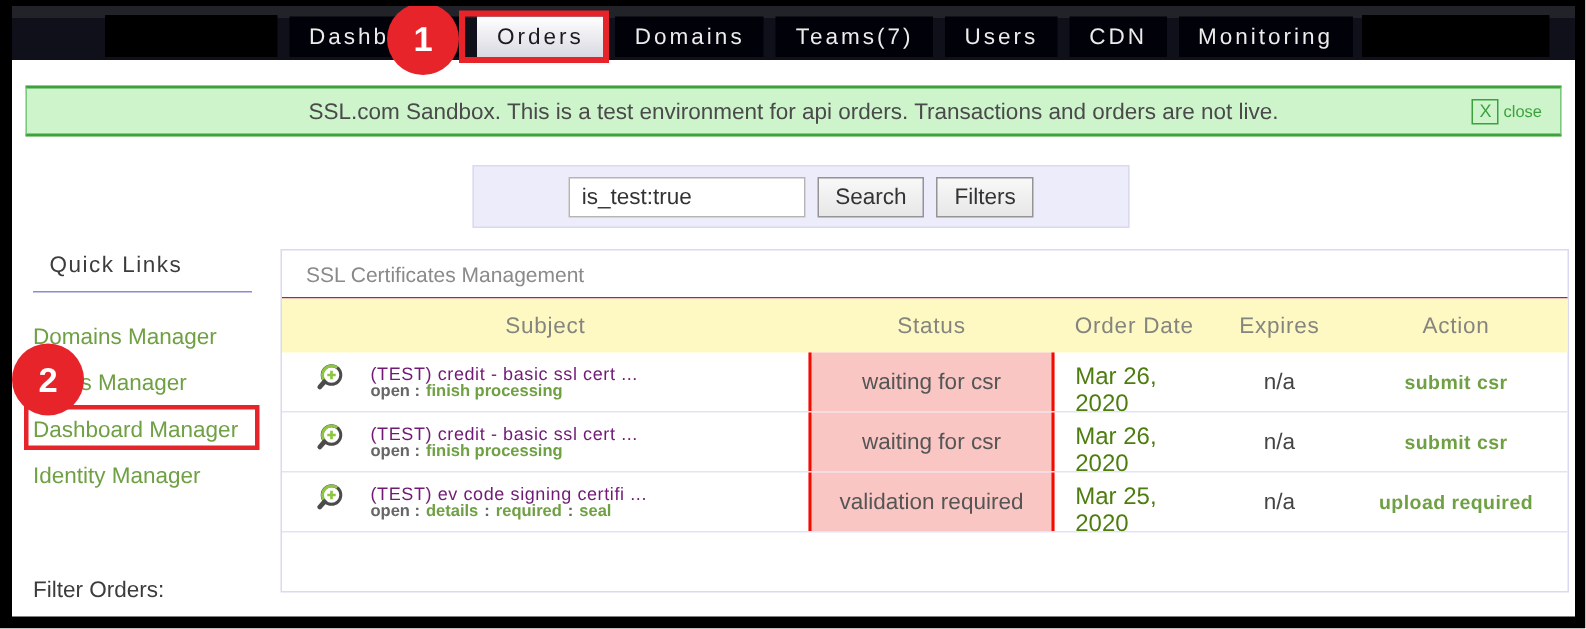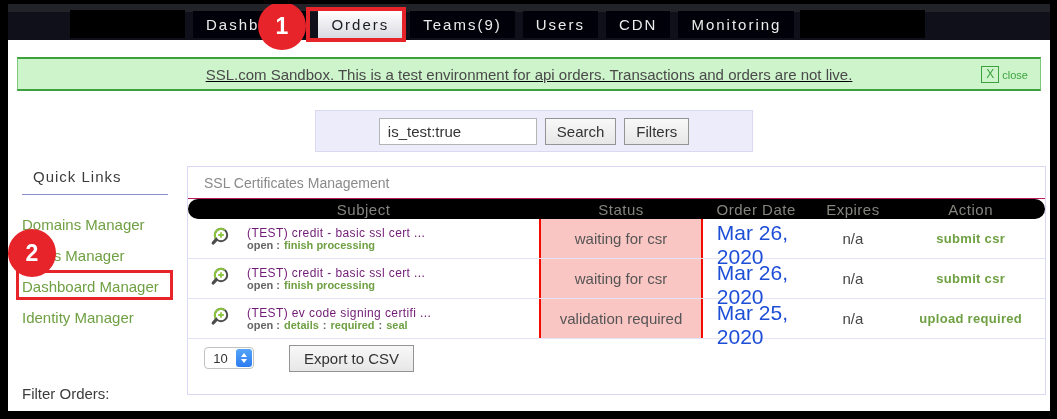--- a/index.html
+++ b/index.html
@@ -18,21 +18,21 @@
 
   
   .badge { position:absolute; width:48px; height:48px; border-radius:50%; background:#e7242a;
            color:#fff; font-size:23px; font-weight:bold; display:flex; align-items:center; justify-content:center; z-index:50; }
   .hl-box { position:absolute; border:4px solid #e7242a; z-index:45; }
 
   
   .banner { position:absolute; left:9px; top:53px; width:1024px; height:34px;
             background:#cdf4cb; border-top:2px solid #3da23d; border-bottom:2px solid #3da23d;
             border-left:1px solid #7cc87c; border-right:1px solid #7cc87c;
-            display:flex; align-items:center; justify-content:center;text-decoration:underline; }
+            display:flex; align-items:center; justify-content:center; }
   .banner-text { color:#4a4a4a; font-size:15px; }
   .banner-close { position:absolute; right:12px; top:7px; display:flex; align-items:center; cursor:pointer; color:#3da23d; }
   .banner-close .xbox { border:1px solid #3da23d; font-size:12px; padding:0 4px; line-height:15px; }
   .banner-close .cl { font-size:11px; margin-left:3px; }
 
   
   .searchbar { position:absolute; left:307px; top:106px; width:438px; height:42px;
                background:#ececfa; border:1px solid #d9d9ef;
                display:flex; align-items:center; justify-content:center; }
   .search-input { width:158px; height:27px; border:1px solid #b5b5b5; background:#fff;
@@ -47,35 +47,35 @@
   .sb-links { list-style:none; margin-top:21px; }
   .sb-links li { margin-bottom:13px; }
   .sb-links a { color:#6fa043; font-size:15px; text-decoration:none; cursor:pointer; }
   .filter-label { position:absolute; left:14px; top:381px; color:#3c3c3c; font-size:15px; }
 
   
   .panel { position:absolute; left:179px; top:162px; width:859px; height:229px;
            background:#fff; border:1px solid #d9d9f3; }
   .panel-title { height:32px; line-height:32px; padding-left:16px; color:#8a8a8a; font-size:14px;
                  border-bottom:1px solid #be185d; }
-  .thead { height:20px; background:#000000; display:flex; align-items:center;border-radius:14px; }
+  .thead { height:36px; background:#fef9c3; display:flex; align-items:center; }
   .th { color:#85857f; font-size:15px; letter-spacing:0.5px; text-align:center; }
   .col-subject { width:352px; } .col-status { width:164px; } .col-date { width:107px; }
   .col-expires { width:87px; } .col-action { width:149px; }
   .trow { height:40px; display:flex; align-items:stretch; border-bottom:1px solid #e3e3f8; }
   .cell { display:flex; align-items:center; }
   .subject-cell { padding-left:22px; }
   .mag { margin-right:15px; cursor:pointer; flex:none; }
   .subj-line1 { color:#701a75; font-size:12px; letter-spacing:0.4px; white-space:nowrap; }
   .subj-line2 { font-size:11px; font-weight:bold; margin-top:-1px; white-space:nowrap; }
   .seg-plain { color:#666; margin-right:4px; }
   .seg-link { color:#6fa043; margin-right:4px; text-decoration:none; cursor:pointer; }
   .status-cell { background:#f9c6c4; border-left:2px solid #f30b00; border-right:2px solid #f30b00;
                  justify-content:center; color:#555; font-size:15px; }
-  .date-cell { padding-left:14px; color:#1d4ed8; font-size:21px;margin-top:13px; }
+  .date-cell { padding-left:14px; color:#4d7c0f; font-size:16px;margin-top:13px; }
   .expires-cell { justify-content:center; color:#454545; font-size:15px; }
   .action-cell { justify-content:center; }
   .action-link { color:#6fa043; font-size:13px; font-weight:bold; text-decoration:none; letter-spacing:0.3px; cursor:pointer; }
   .tfoot { height:38px; display:flex; align-items:center; padding-left:16px; }
   .pagesize { width:50px; height:22px; background:#fff; border:1px solid #c2c2c2; border-radius:4px;
               display:flex; align-items:center; cursor:pointer; }
   .pagesize .num { flex:1; text-align:center; font-size:13px; color:#333; }
   .stepper { width:16px; height:18px; margin-right:1px; border-radius:3px;
              background:linear-gradient(#55a4f8,#2b7bf0); display:flex; flex-direction:column;
              align-items:center; justify-content:center; gap:2px; }
@@ -85,21 +85,22 @@
 </style>
 </head>
 <body>
 
 <div class="frame">
 
   <div class="nav">
     <div class="redacted" style="width:115px; margin-left:62px;"></div>
     <div class="tab">Dashboard</div>
     <div class="tab active">Orders</div>
-    <div class="tab">Teams(9)</div>
+    <div class="tab">Domains</div>
+    <div class="tab">Teams(7)</div>
     <div class="tab">Users</div>
     <div class="tab">CDN</div>
     <div class="tab">Monitoring</div>
     <div class="redacted" style="width:125px; margin-left:6px;"></div>
   </div>
 
   <div class="badge" style="left:250px; top:-2px;">1</div>
   <div class="hl-box" style="left:298px; top:3px; width:100px; height:35px;"></div>
   <div class="badge" style="left:0px; top:225px;">2</div>
   <div class="hl-box" style="left:8px; top:266px; width:157px; height:30px; border-width:3px;"></div>
@@ -209,25 +210,15 @@
         </span>
       </div>
       <div class="cell col-status status-cell">validation required</div>
       <div class="cell col-date date-cell">Mar 25, 2020</div>
       <div class="cell col-expires expires-cell">n/a</div>
       <div class="cell col-action action-cell">
           <a class="action-link">upload required</a>
         </div>
     </div>
 
-    <div class="tfoot">
-      <div class="pagesize">
-        <span class="num">10</span>
-        <span class="stepper">
-          <span class="tri-up"></span>
-          <span class="tri-down"></span>
-        </span>
-      </div>
-      <button class="btn export-btn">Export to CSV</button>
-    </div>
   </div>
 
 </div>
 
 </body></html>

